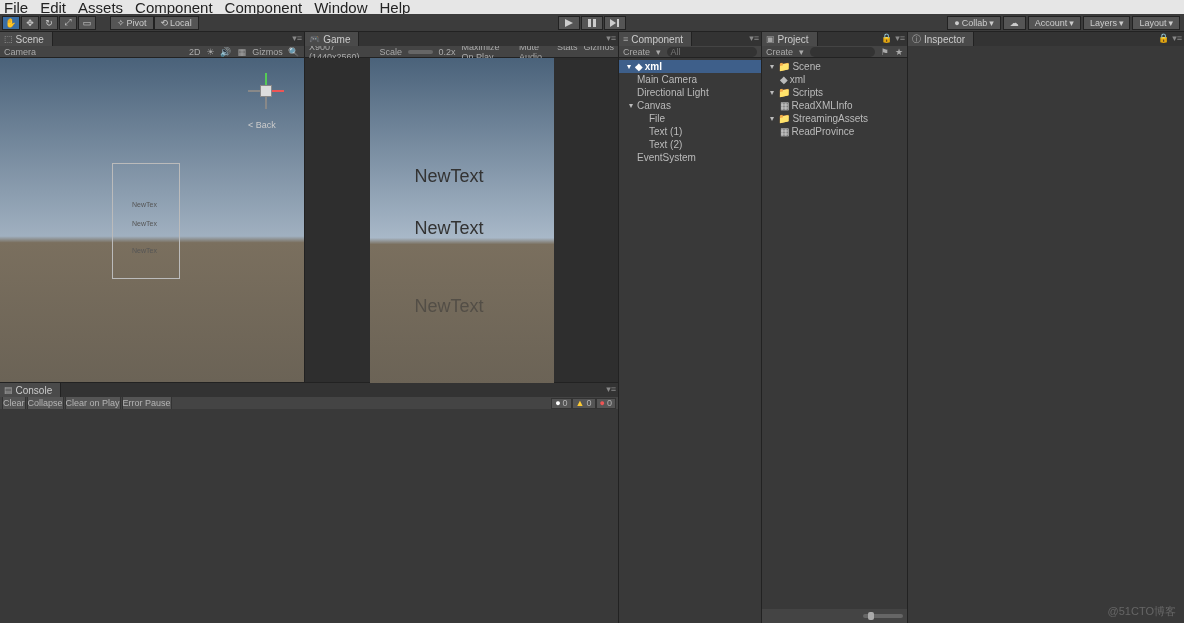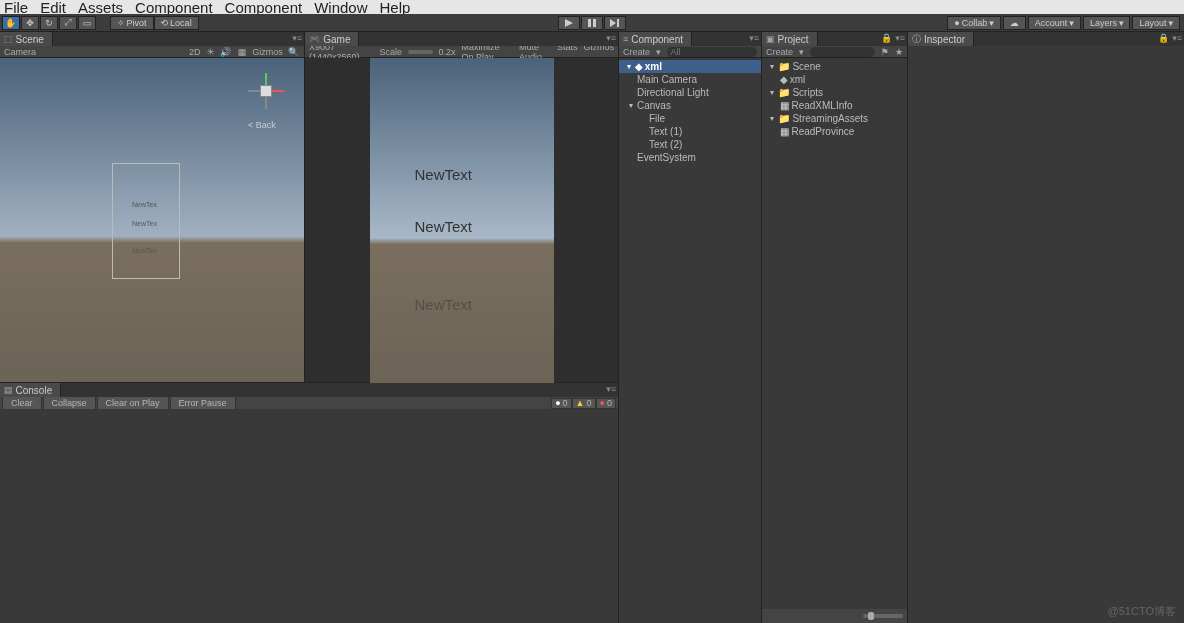--- a/index.html
+++ b/index.html
@@ -45,26 +45,26 @@
 .scene-viewport { flex:1; position:relative; background:linear-gradient(#4a627a 0%, #a0b0c0 55%, #7a6f5e 57%, #6b6356 100%); }
 .canvas-rect { position:absolute; left:112px; top:105px; width:68px; height:116px; border:1px solid #bbb; }
 .scene-text { position:absolute; font-size:7px; color:#555; }
 .persp { position:absolute; left:248px; top:62px; font-size:9px; color:#ccc; }
 .gizmo-cube { position:absolute; left:248px; top:15px; width:36px; height:36px; }
 .gz-center { position:absolute; left:12px; top:12px; width:12px; height:12px; background:#ddd; border:1px solid #888; }
 .gz-arm { position:absolute; background:#888; }
 
 .game-view { flex:1; background:#2e2e2e; display:flex; justify-content:center; }
 .game-screen { width:184px; height:327px; margin-top:0; background:linear-gradient(#4a627a 0%, #a8b8c8 55%, #7a6f5e 57%, #6b6356 100%); position:relative; }
-.gtxt { position:absolute; font-size:15px; color:#333; font-weight:500; left:45px; }
+.gtxt { position:absolute; font-size:18px; color:#333; font-weight:500; left:45px; }
 
 
 .console-panel { flex:1; display:flex; flex-direction:column; border-top:1px solid #222; }
 .console-btns { height:12px; background:#444; display:flex; align-items:center; gap:1px; padding:0 2px; font-size:9px; }
-.cbtn { background:#555; border:1px solid #333; padding:0 8px; height:28px; display:flex; align-items:center; }
+.cbtn { background:#555; border:1px solid #333; padding:0 0; height:28px; display:flex; align-items:center; }
 .console-right { margin-left:auto; display:flex; gap:0; }
 .cnt { display:flex; align-items:center; padding:0 3px; height:11px; background:#555; border:1px solid #333; gap:2px; }
 .console-body { flex:1; background:#393939; }
 
 
 .tree { flex:1; background:#393939; padding:2px 0; font-size:10px; }
 .tree-row { display:flex; align-items:center; height:13px; padding-left:4px; gap:2px; color:#bbb; }
 .tree-row.sel { background:#3e5f8a; color:#fff; }
 .fold { width:8px; font-size:8px; text-align:center; }
 .ind0 { padding-left:6px; } .ind1 { padding-left:18px; } .ind2 { padding-left:30px; }

